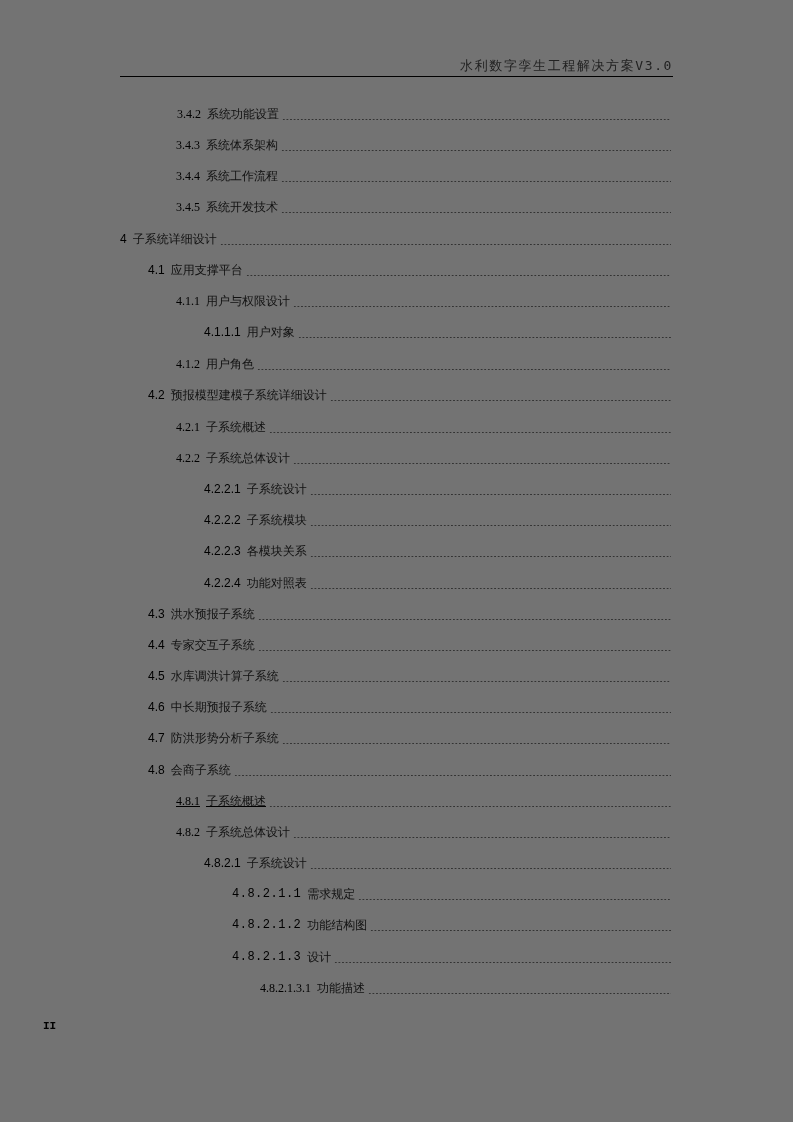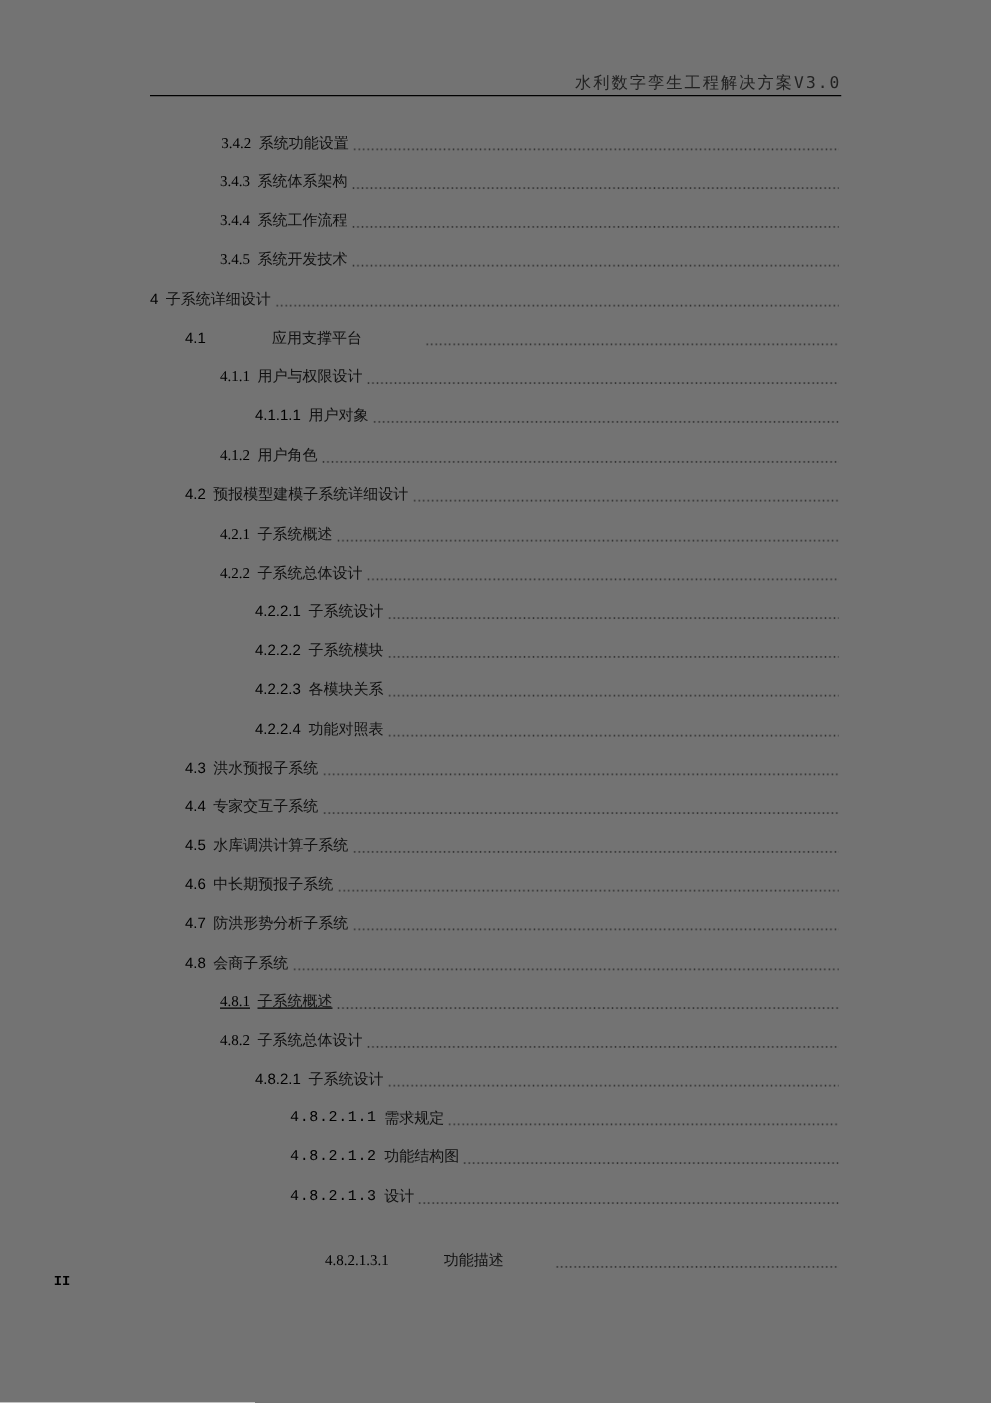--- a/index.html
+++ b/index.html
@@ -45,21 +45,21 @@
     <div class="toc-entry" style="left:176px; top:195px;">
       <span class="toc-num serif">3.4.5</span>
       <span class="toc-text">系统开发技术</span>
       <span class="toc-dots"></span>
     </div>
     <div class="toc-entry" style="left:120px; top:227px;">
       <span class="toc-num sans">4</span>
       <span class="toc-text">子系统详细设计</span>
       <span class="toc-dots"></span>
     </div>
-    <div class="toc-entry" style="left:148px; top:258px;gap:47px;">
+    <div class="toc-entry" style="left:148px; top:258px;">
       <span class="toc-num sans">4.1</span>
       <span class="toc-text">应用支撑平台</span>
       <span class="toc-dots"></span>
     </div>
     <div class="toc-entry" style="left:176px; top:289px;">
       <span class="toc-num serif">4.1.1</span>
       <span class="toc-text">用户与权限设计</span>
       <span class="toc-dots"></span>
     </div>
     <div class="toc-entry" style="left:204px; top:320px;">
@@ -160,21 +160,21 @@
     <div class="toc-entry" style="left:232px; top:913px;">
       <span class="toc-num mono">4.8.2.1.2</span>
       <span class="toc-text">功能结构图</span>
       <span class="toc-dots"></span>
     </div>
     <div class="toc-entry" style="left:232px; top:945px;">
       <span class="toc-num mono">4.8.2.1.3</span>
       <span class="toc-text">设计</span>
       <span class="toc-dots"></span>
     </div>
-    <div class="toc-entry" style="left:260px; top:996px;gap:38px;">
+    <div class="toc-entry" style="left:260px; top:976px;">
       <span class="toc-num serif">4.8.2.1.3.1</span>
       <span class="toc-text">功能描述</span>
       <span class="toc-dots"></span>
     </div>
   </div>
 
   <div class="page-number">II</div>
 </div>
 
 </body></html>

